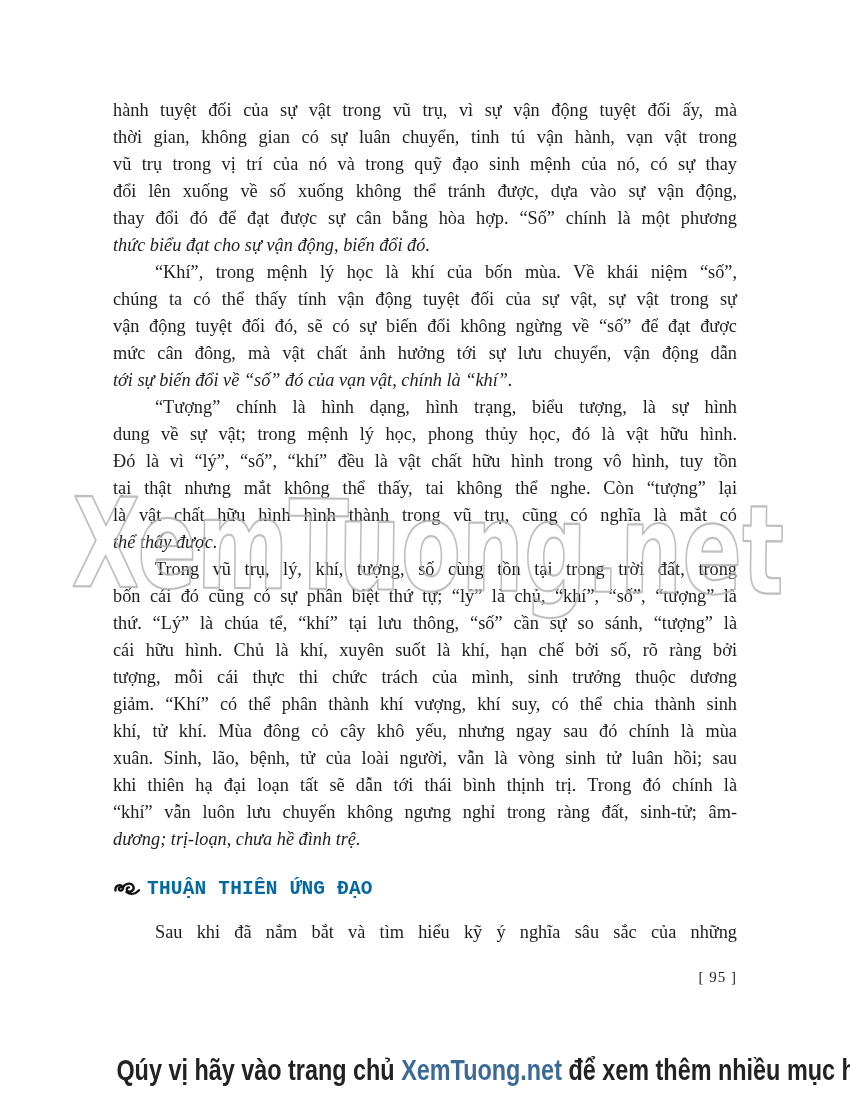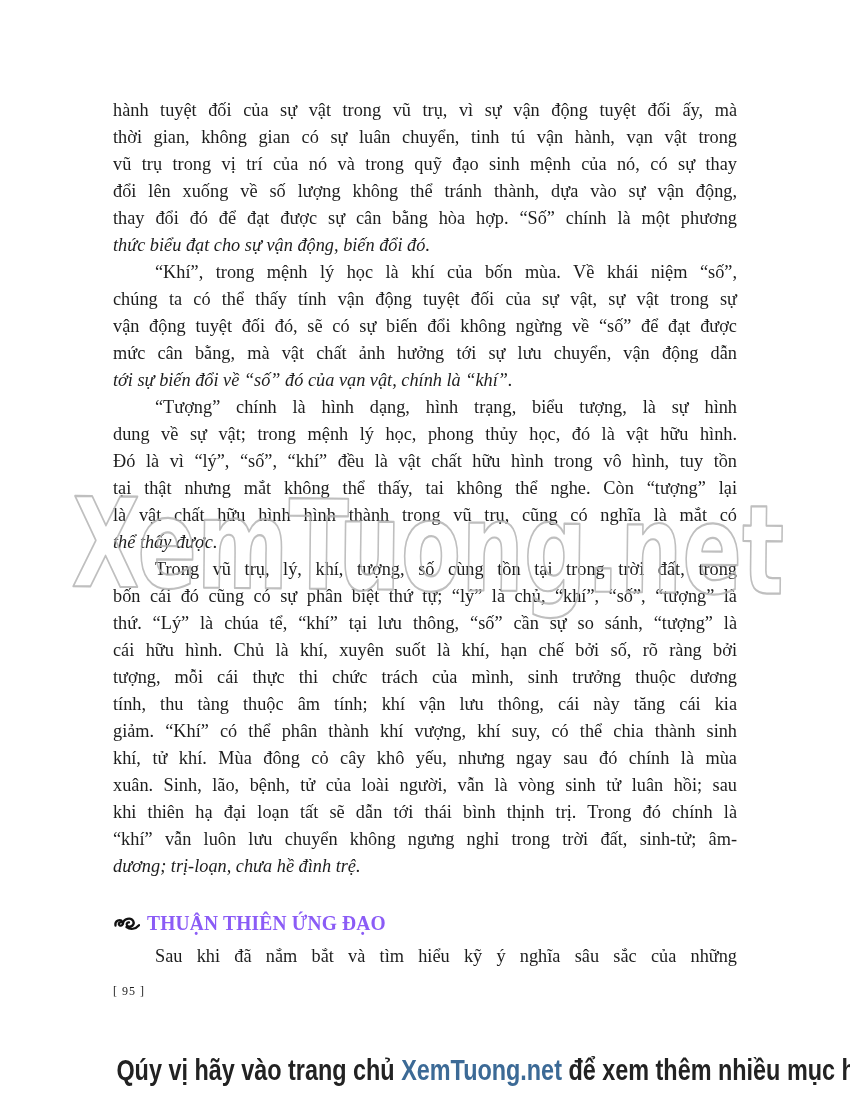--- a/index.html
+++ b/index.html
@@ -10,77 +10,76 @@
   .page-text{
     position:absolute;left:113px;top:97px;width:624px;
     font-size:18.3px;line-height:27px;
   }
   .line{
     height:27px;text-align:justify;text-align-last:justify;
   }
   .line.last{text-align-last:left;font-style:italic;}
   .line.indent{text-indent:42px;}
   .heading{
-    margin-top:28px;height:30px;display:flex;align-items:center;gap:7px;
-    font-family:Liberation Serif, serif;font-weight:bold;
-    font-size:20.5px;color:#8b5cf6;
+    margin-top:20px;height:30px;display:flex;align-items:center;gap:7px;
+    font-family:Liberation Mono, monospace;font-weight:bold;
+    font-size:20.5px;color:#0369a1;
   }
   .heading-text{transform:scaleX(0.95);transform-origin:left center;white-space:nowrap;letter-spacing:0.2px;}
   .fleuron{flex:0 0 auto;display:block;}
-  .closing{margin-top:5px;}
+  .closing{margin-top:16px;}
   .italic-tail{font-style:italic;}
-  .pagenum{margin-top:8px;text-align:left;font-size:12px;letter-spacing:1px;}
+  .pagenum{margin-top:18px;text-align:right;font-size:15px;letter-spacing:1px;}
   .watermark{
     position:absolute;left:62px;top:464px;z-index:5;pointer-events:none;
     transform:rotate(0.6deg);opacity:0.85;
   }
   .footer{
     position:absolute;left:0;top:1053px;width:850px;text-align:center;
     font-family:"Liberation Sans","DejaVu Sans",sans-serif;font-weight:bold;
     font-size:30px;color:#222222;
   }
   .footer-inner{display:inline-block;transform:scaleX(0.78);transform-origin:center;white-space:nowrap;}
   .brand{color:#3c6a96;}
 </style>
 </head>
 <body>
 
 <div class="page-text">
 
   <div class="line">hành tuyệt đối của sự vật trong vũ trụ, vì sự vận động tuyệt đối ấy, mà</div>
   <div class="line">thời gian, không gian có sự luân chuyển, tinh tú vận hành, vạn vật trong</div>
   <div class="line">vũ trụ trong vị trí của nó và trong quỹ đạo sinh mệnh của nó, có sự thay</div>
-  <div class="line">đổi lên xuống về số lượng không thể tránh thành, dựa vào sự vận động,</div>
+  <div class="line">đổi lên xuống về số xuống không thể tránh được, dựa vào sự vận động,</div>
   <div class="line">thay đổi đó để đạt được sự cân bằng hòa hợp. “Số” chính là một phương</div>
   <div class="line last">thức biểu đạt cho sự vận động, biến đổi đó.</div>
 
   <div class="line indent">“Khí”, trong mệnh lý học là khí của bốn mùa. Về khái niệm “số”,</div>
   <div class="line">chúng ta có thể thấy tính vận động tuyệt đối của sự vật, sự vật trong sự</div>
   <div class="line">vận động tuyệt đối đó, sẽ có sự biến đổi không ngừng về “số” để đạt được</div>
-  <div class="line">mức cân bằng, mà vật chất ảnh hưởng tới sự lưu chuyển, vận động dẫn</div>
+  <div class="line">mức cân đông, mà vật chất ảnh hưởng tới sự lưu chuyển, vận động dẫn</div>
   <div class="line last">tới sự biến đổi về “số” đó của vạn vật, chính là “khí”.</div>
 
   <div class="line indent">“Tượng” chính là hình dạng, hình trạng, biểu tượng, là sự hình</div>
   <div class="line">dung về sự vật; trong mệnh lý học, phong thủy học, đó là vật hữu hình.</div>
   <div class="line">Đó là vì “lý”, “số”, “khí” đều là vật chất hữu hình trong vô hình, tuy tồn</div>
   <div class="line">tại thật nhưng mắt không thể thấy, tai không thể nghe. Còn “tượng” lại</div>
   <div class="line">là vật chất hữu hình hình thành trong vũ trụ, cũng có nghĩa là mắt có</div>
   <div class="line last">thể thấy được.</div>
 
   <div class="line indent">Trong vũ trụ, lý, khí, tượng, số cùng tồn tại trong trời đất, trong</div>
   <div class="line">bốn cái đó cũng có sự phân biệt thứ tự; “lý” là chủ, “khí”, “số”, “tượng” là</div>
   <div class="line">thứ. “Lý” là chúa tể, “khí” tại lưu thông, “số” cần sự so sánh, “tượng” là</div>
   <div class="line">cái hữu hình. Chủ là khí, xuyên suốt là khí, hạn chế bởi số, rõ ràng bởi</div>
   <div class="line">tượng, mỗi cái thực thi chức trách của mình, sinh trưởng thuộc dương</div>
-  <div class="line">tính, thu tàng thuộc âm tính; khí vận lưu thông, cái này tăng cái kia</div>
   <div class="line">giảm. “Khí” có thể phân thành khí vượng, khí suy, có thể chia thành sinh</div>
   <div class="line">khí, tử khí. Mùa đông cỏ cây khô yếu, nhưng ngay sau đó chính là mùa</div>
   <div class="line">xuân. Sinh, lão, bệnh, tử của loài người, vẫn là vòng sinh tử luân hồi; sau</div>
   <div class="line">khi thiên hạ đại loạn tất sẽ dẫn tới thái bình thịnh trị. Trong đó chính là</div>
-  <div class="line">“khí” vẫn luôn lưu chuyển không ngưng nghỉ trong trời đất, sinh-tử; âm-</div>
+  <div class="line">“khí” vẫn luôn lưu chuyển không ngưng nghỉ trong ràng đất, sinh-tử; âm-</div>
   <div class="line last">dương; trị-loạn, chưa hề đình trệ.</div>
 
   <div class="heading">
     <svg class="fleuron" width="27" height="17" viewBox="0 0 27 17" aria-hidden="true">
       <path d="M2.5 10.5 C1.5 5.5, 7.5 3.5, 9.5 7 C10.8 9.4, 8.5 11.5, 6.5 10.2 C5.2 9.3, 5.8 7.2, 7.5 7.4" fill="none" stroke="#111" stroke-width="2.3" stroke-linecap="round"></path>
       <path d="M10 8.5 C10.5 3.5, 18 2, 20.2 6 C22.2 9.8, 17.5 13.2, 14.5 11 C12.8 9.7, 13.8 7, 16 7.4" fill="none" stroke="#111" stroke-width="2.3" stroke-linecap="round"></path>
       <path d="M13.5 12 C17.5 15, 22.5 14.2, 26 10.2" fill="none" stroke="#111" stroke-width="2.3" stroke-linecap="round"></path>
     </svg>
     <span class="heading-text">THUẬN THIÊN ỨNG ĐẠO</span>
   </div>

